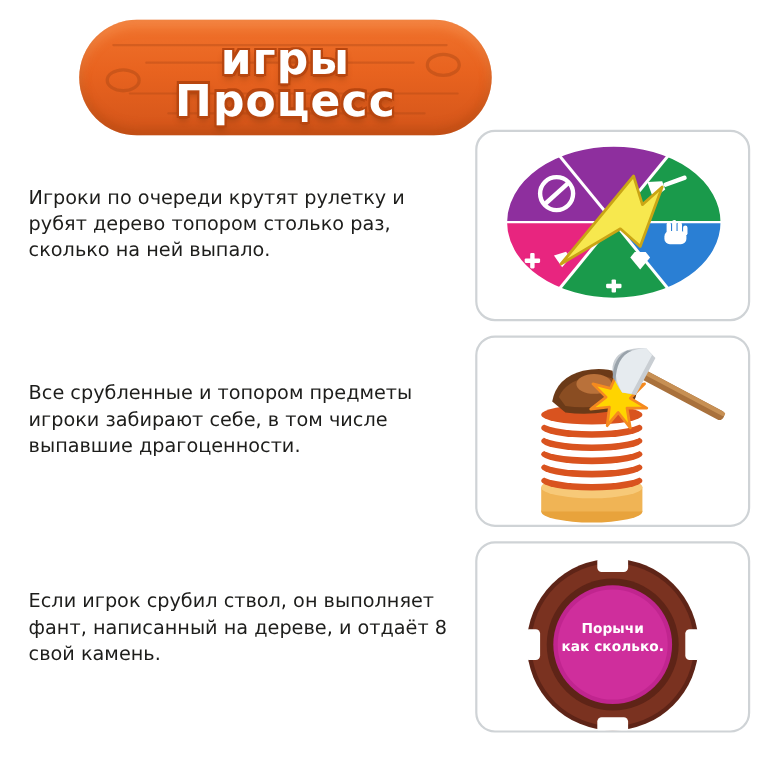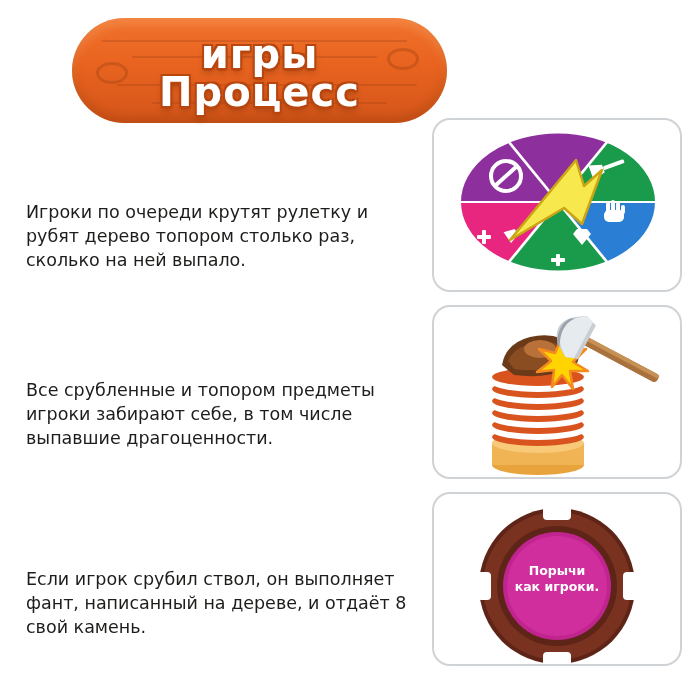--- a/index.html
+++ b/index.html
@@ -65,21 +65,20 @@
       -2px 2px 0 #b8460f, 2px 2px 0 #b8460f,
       0 3px 0 #b8460f, 0 5px 6px rgba(120,50,10,0.45);
   }
   .banner-text .line2 { margin-top: 4px; }
 
   
   .step {
     position: absolute;
     left: 26px;
     width: 390px;
-    margin-top: 32px;
   }
   .step p {
     margin: 0;
     font-family: "DejaVu Sans", sans-serif;
     font-size: 17.5px;
     line-height: 1.38;
     color: #1d1d1b;
   }
   #step-1 { top: 168px; }
   #step-2 { top: 346px; }
@@ -284,16 +283,16 @@
         <g fill="#ffffff">
           <rect x="-14" y="-80" width="28" height="14" rx="4" transform="rotate(0)"></rect>
           <rect x="-14" y="66" width="28" height="14" rx="4"></rect>
           <rect x="-80" y="-14" width="14" height="28" rx="4"></rect>
           <rect x="66" y="-14" width="14" height="28" rx="4"></rect>
         </g>
       </g>
     </svg>
     <div class="token-label">
       <div>Порычи</div>
-      <div>как игроки.</div>
+      <div>как сколько.</div>
     </div>
   </div>
 </div>
 
 </body></html>

